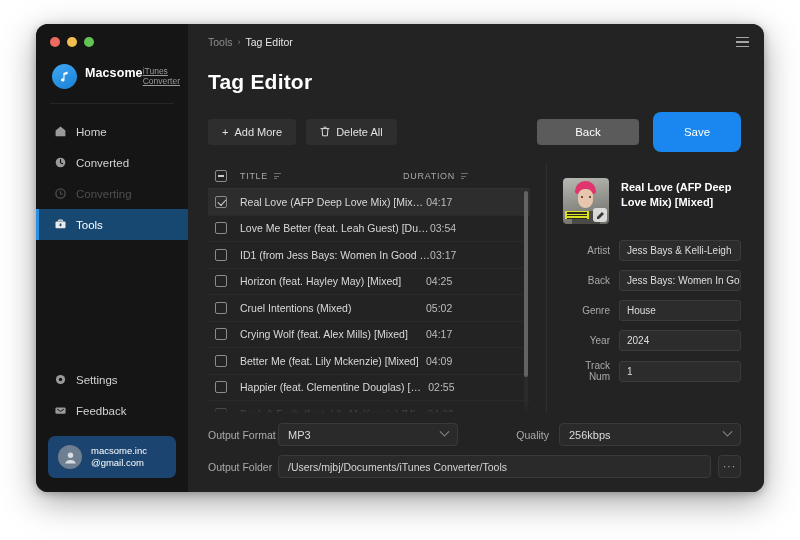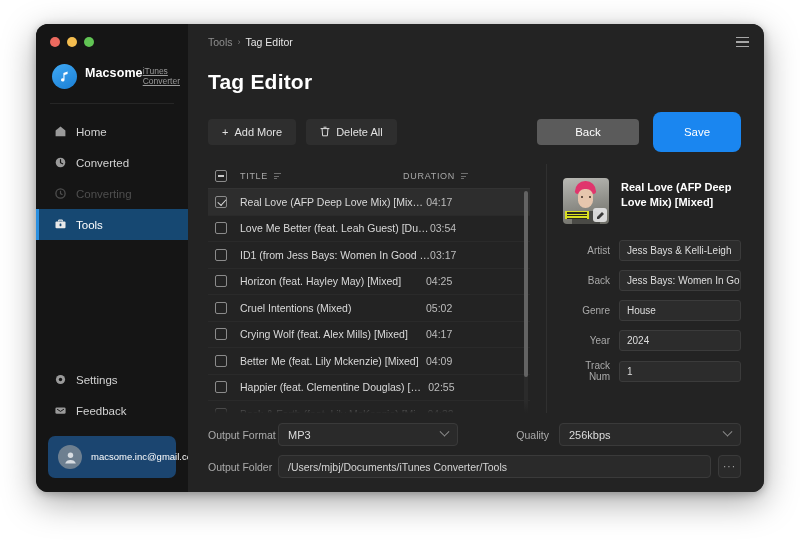--- a/index.html
+++ b/index.html
@@ -93,21 +93,21 @@
     border-radius: 7px;
     display: flex; align-items: center; gap: 9px;
     padding: 9px 10px;
   }
   .avatar {
     width: 24px; height: 24px; border-radius: 50%;
     background: #6d7f90;
     display: flex; align-items: center; justify-content: center;
     flex: 0 0 24px;
   }
-  .acct-lines { display: flex; flex-direction: row; line-height: 1.25; }
+  .acct-lines { display: flex; flex-direction: column; line-height: 1.25; }
   .acct-lines span { color: #ffffff; font-size: 9.5px; }
 
   
   .main {
     flex: 1;
     background: #232323;
     display: flex;
     flex-direction: column;
     position: relative;
   }

